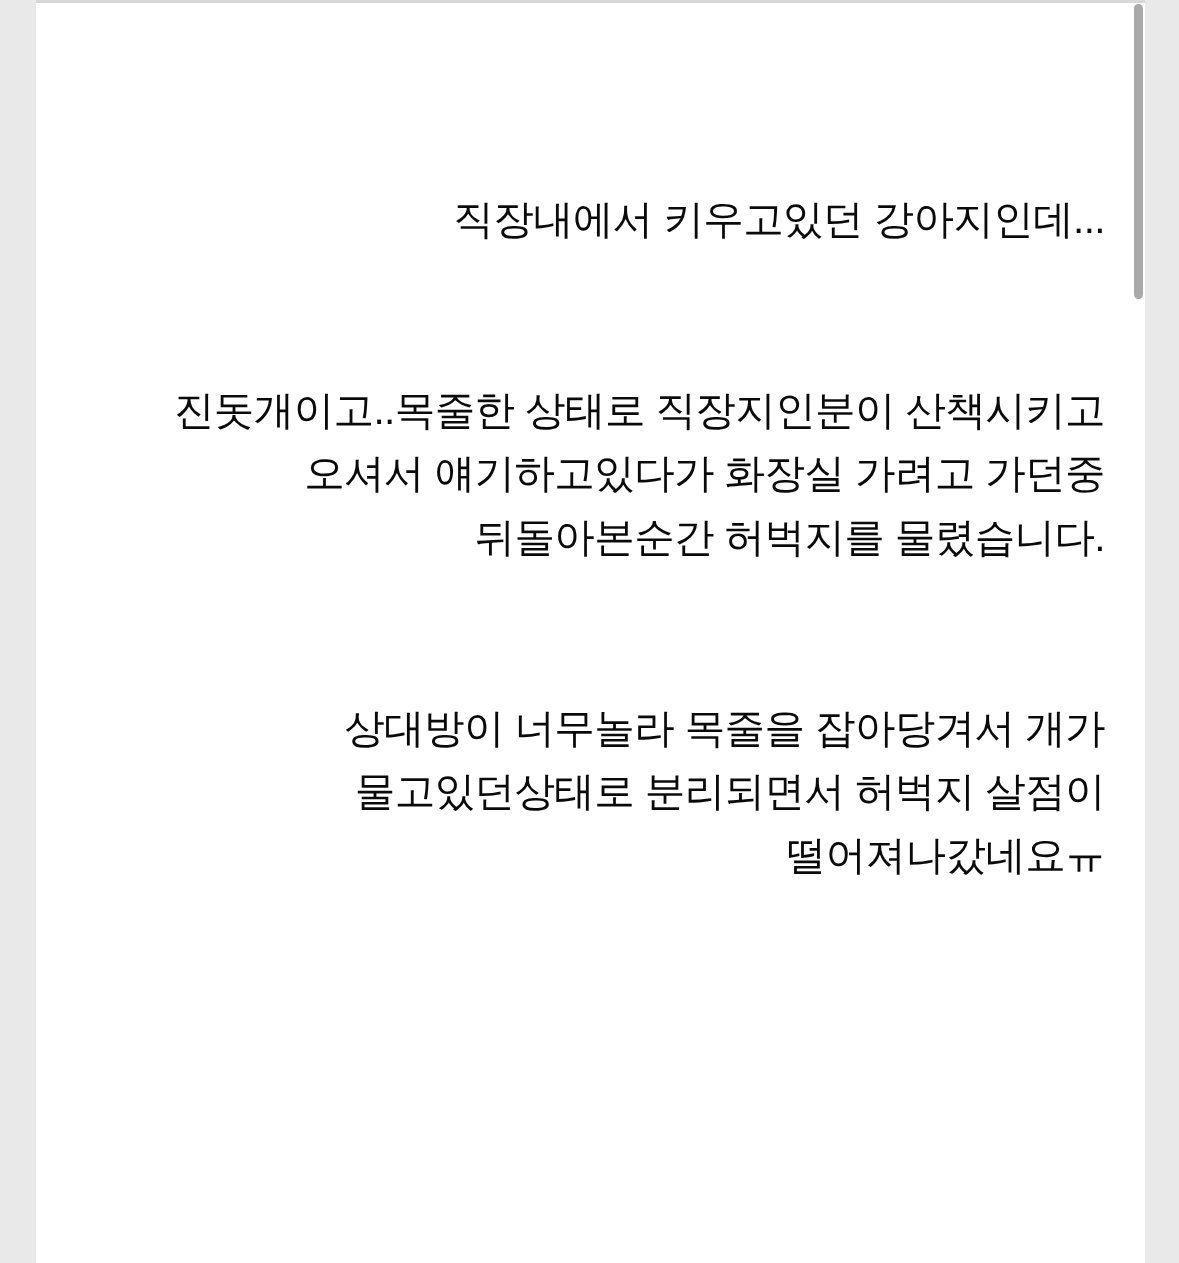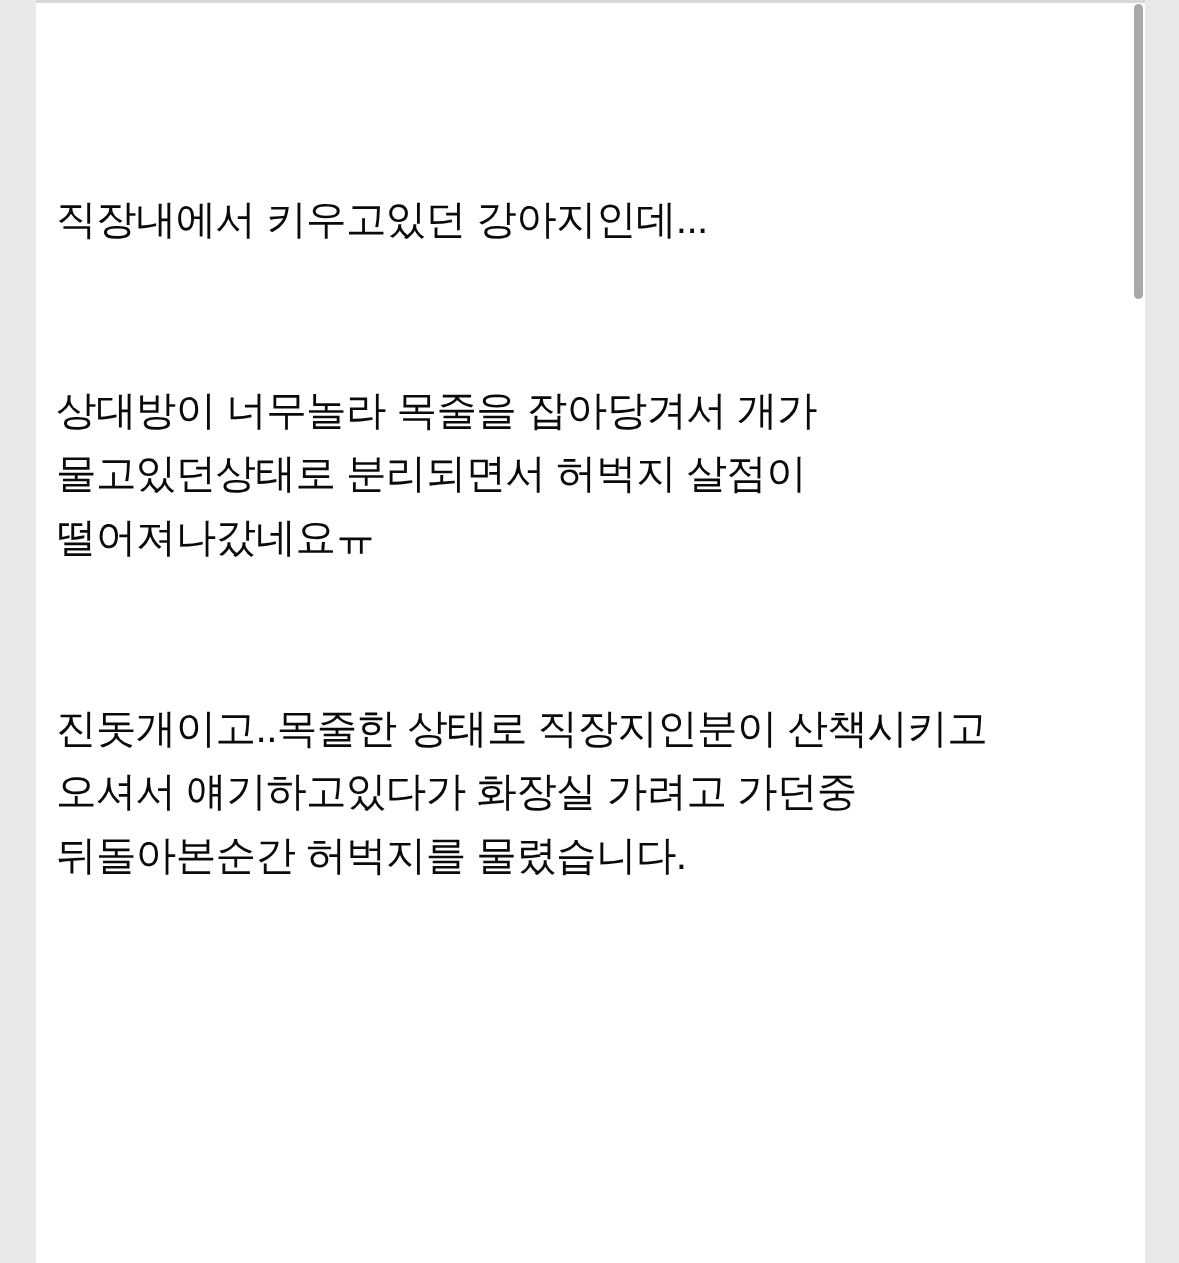--- a/index.html
+++ b/index.html
@@ -62,22 +62,23 @@
     border-radius: 5px;
   }
 
   .content {
     position: absolute;
     left: 36px;
     top: 3px;
     right: 34px;
     bottom: 0;
     background: #ffffff;
-    padding: 58px 40px 0 20px;
+    padding: 58px 40px 0 28px;
     box-sizing: border-box;
+    text-align: right;
   }
 
   .post-body {
     font-size: 40.5px;
     line-height: 1.57;
     color: #0a0a0a;
     letter-spacing: -0.6px;
     word-break: keep-all;
     white-space: pre-wrap;
   }
@@ -88,22 +89,22 @@
 </head>
 <body>
 
 <div class="edge-left"></div>
 <div class="edge-right"></div>
 <div class="top-rule"></div>
 
 <div class="content">
   <div class="post-body">
     <p>직장내에서 키우고있던 강아지인데...</p>
+    <p>진돗개이고..목줄한 상태로 직장지인분이 산책시키고 오셔서 얘기하고있다가 화장실 가려고 가던중 뒤돌아본순간 허벅지를 물렸습니다.</p>
     <p>상대방이 너무놀라 목줄을 잡아당겨서 개가 물고있던상태로 분리되면서 허벅지 살점이 떨어져나갔네요ㅠ</p>
-    <p>진돗개이고..목줄한 상태로 직장지인분이 산책시키고 오셔서 얘기하고있다가 화장실 가려고 가던중 뒤돌아본순간 허벅지를 물렸습니다.</p>
     
     
     
     
   </div>
 </div>
 
 <div class="scrollbar-track">
 </div>
 <div class="scrollbar-thumb"></div>

